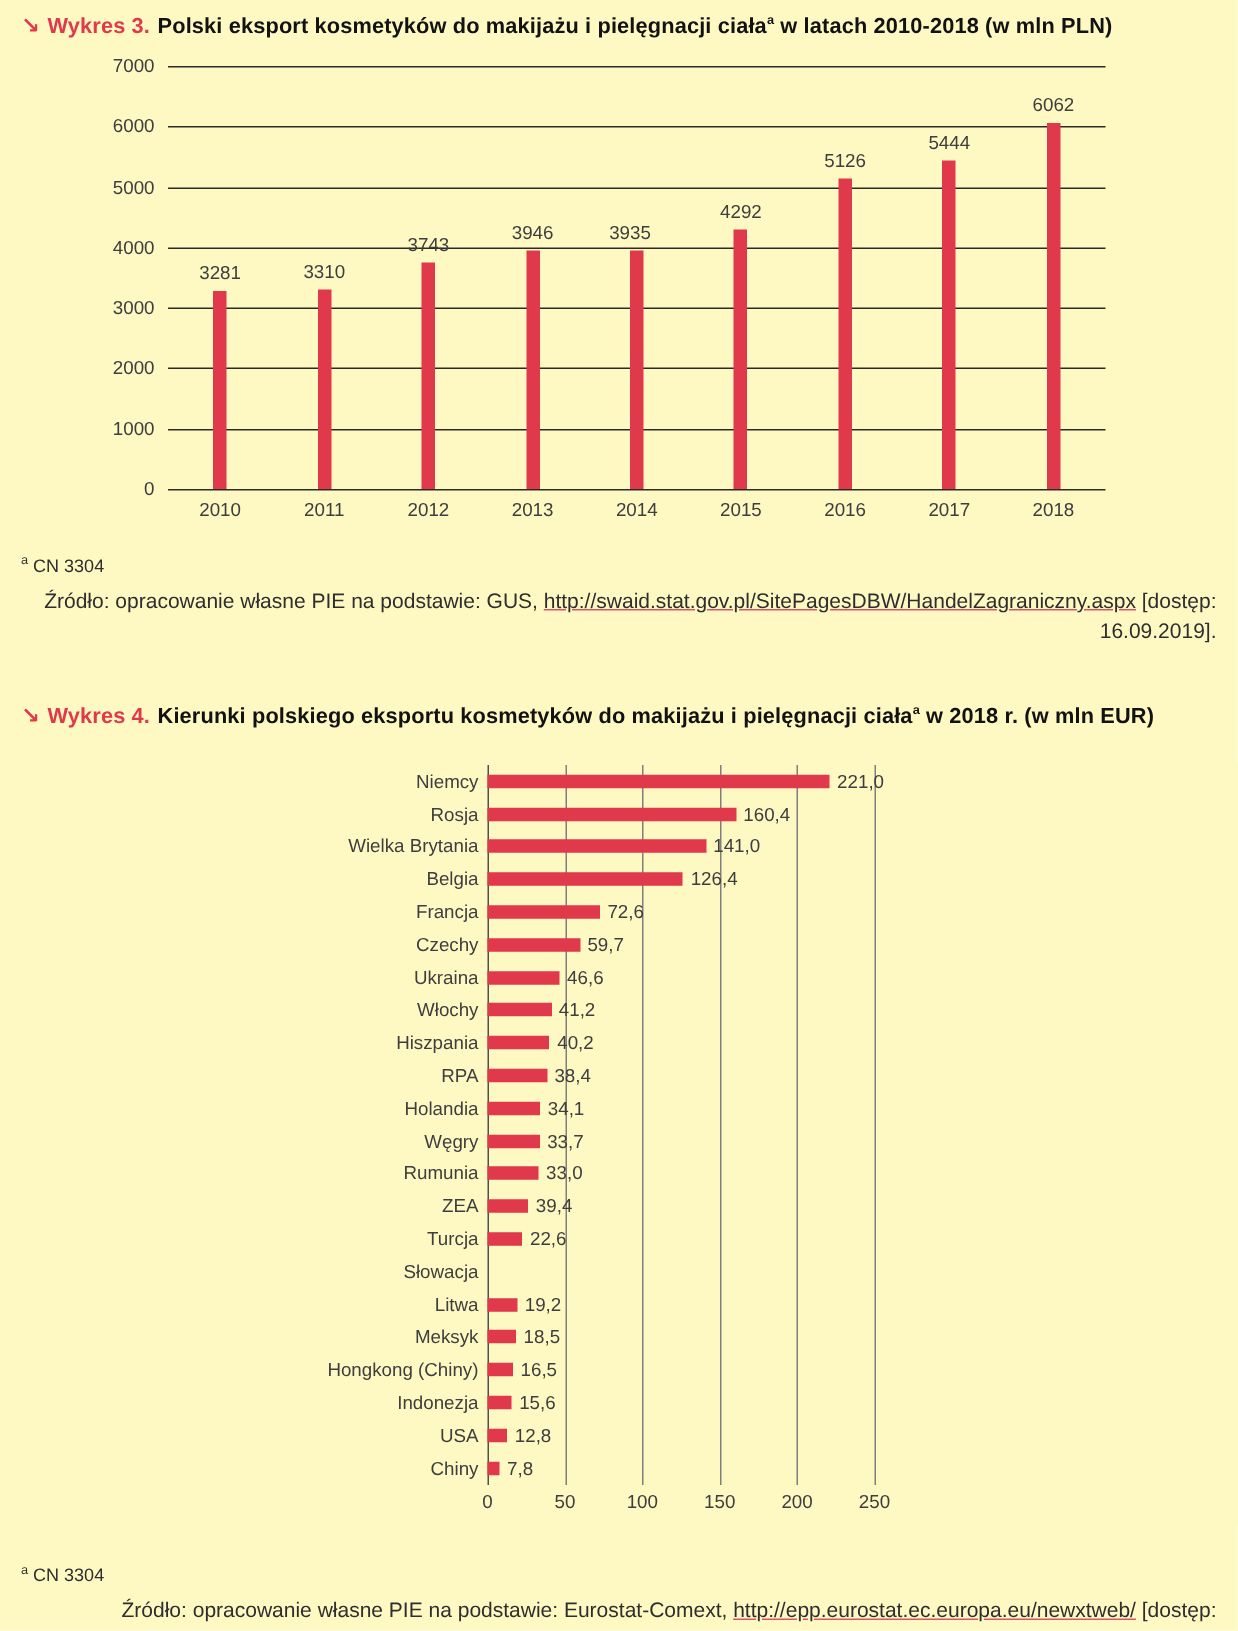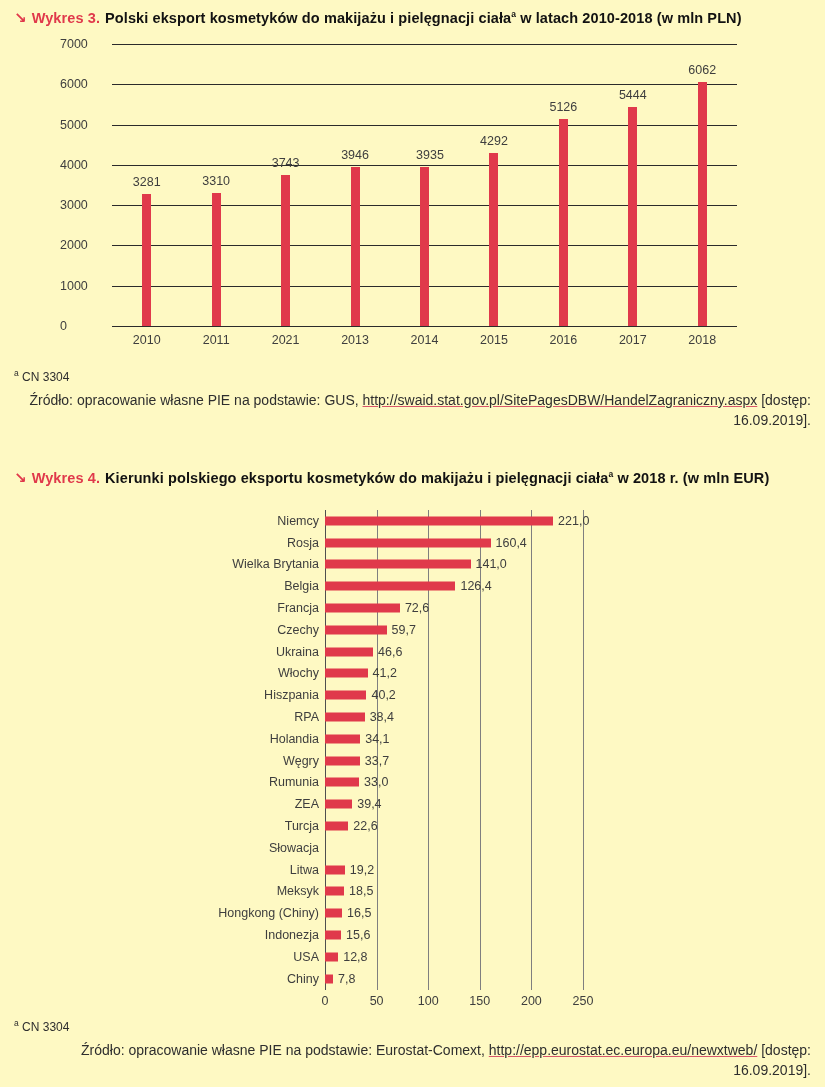--- a/index.html
+++ b/index.html
@@ -13,41 +13,41 @@
   .fig-title .fig-label { margin-right:5px; }
   sup { font-size:8.5px; vertical-align:super; line-height:0; }
 
   .footnote { font-size:12px; color:#2e2e2e; }
   .source { font-size:14px; color:#2e2e2e; line-height:20px; margin-top:6px; max-width:800px;text-align:right; }
   .link { color:#2e2e2e; text-decoration:underline; text-decoration-color:#d8566a; cursor:pointer; }
 
   
   .chart1 { position:relative; width:625px; height:282px; margin:16px 0 44px 98px; }
   .c1-line { position:absolute; left:0; width:100%; height:1px; background:var(--grid1); }
-  .c1-ytick { position:absolute; left:-52px; width:43px; text-align:left; font-size:12.5px; color:var(--label); line-height:16px; }
+  .c1-ytick { position:absolute; left:-52px; width:43px; text-align:right; font-size:12.5px; color:var(--label); line-height:16px; }
   .c1-bar { position:absolute; bottom:0; width:9px; background:var(--red); }
   .c1-val { position:absolute; width:70px; text-align:center; font-size:12.5px; color:var(--label); }
   .c1-xtick { position:absolute; top:289px; width:70px; text-align:center; font-size:12.5px; color:var(--label); }
 
   
   .chart2 { margin-top:22px; }
   .c2-body { position:relative; }
   .c2-overlay { position:absolute; left:311px; top:0; bottom:0; width:258px; }
   .c2-line { position:absolute; top:0; bottom:0; width:1px; background:var(--grid2); }
   .c2-line.zero { background:#4f4f4f; }
   .c2-row { display:flex; align-items:center; height:21.8px; position:relative; }
   .c2-cat { width:305px; margin-right:6px; flex:none; text-align:right; font-size:12.5px; color:var(--label); white-space:nowrap; }
   .c2-track { flex:1; position:relative; height:100%;text-decoration:underline; }
   .c2-bar { position:absolute; left:0; top:50%; transform:translateY(-50%); height:9px; background:var(--red); }
   .c2-val { position:absolute; top:50%; transform:translateY(-50%); font-size:12.5px; color:var(--label); white-space:nowrap; }
   .c2-ticks { position:relative; height:20px; margin-left:311px; }
   .c2-xtick { position:absolute; top:4px; width:30px; text-align:center; font-size:12.5px; color:var(--label); }
 
   .fig2 { margin-top:38px; }
-  .chart1 + .footnote, .chart2 + .footnote { margin-top:10px; }
+  .chart1 + .footnote, .chart2 + .footnote { margin-top:33px; }
 </style>
 </head>
 <body>
 
 <div class="page">
 
   <section>
     <h2 class="fig-title">
       <span class="red marker">↘</span><span class="red fig-label">Wykres 3.</span><span><span>Polski eksport kosmetyków do makijażu i pielęgnacji ciała</span><sup>a</sup><span> w latach 2010-2018 (w mln PLN)</span></span>
     </h2>
@@ -69,26 +69,26 @@
         <div class="c1-line" style="top: 0px;"></div>
         <div class="c1-ytick" style="top: -8px;">7000</div>
         <div class="c1-bar" style="left: 30.2222px; height: 132px;"></div>
         <div class="c1-val" style="left: -0.277778px; bottom: 137px;">3281</div>
         <div class="c1-xtick" style="left: -0.277778px;">2010</div>
         <div class="c1-bar" style="left: 99.6667px; height: 133px;"></div>
         <div class="c1-val" style="left: 69.1667px; bottom: 138px;">3310</div>
         <div class="c1-xtick" style="left: 69.1667px;">2011</div>
         <div class="c1-bar" style="left: 169.111px; height: 151px;"></div>
         <div class="c1-val" style="left: 138.611px; bottom: 156px;">3743</div>
-        <div class="c1-xtick" style="left: 138.611px;">2021</div>
+        <div class="c1-xtick" style="left: 138.611px;">2012</div>
         <div class="c1-bar" style="left: 238.556px; height: 159px;"></div>
         <div class="c1-val" style="left: 208.056px; bottom: 164px;">3946</div>
         <div class="c1-xtick" style="left: 208.056px;">2013</div>
         <div class="c1-bar" style="left: 308px; height: 159px;"></div>
-        <div class="c1-val" style="left: 283px; bottom: 164px; margin-top: 32px;">3935</div>
+        <div class="c1-val" style="left: 273px; bottom: 164px; margin-top: 32px;">3935</div>
         <div class="c1-xtick" style="left: 277.5px;">2014</div>
         <div class="c1-bar" style="left: 377.444px; height: 173px;"></div>
         <div class="c1-val" style="left: 346.944px; bottom: 178px;">4292</div>
         <div class="c1-xtick" style="left: 346.944px;">2015</div>
         <div class="c1-bar" style="left: 446.889px; height: 207px;"></div>
         <div class="c1-val" style="left: 416.389px; bottom: 212px;">5126</div>
         <div class="c1-xtick" style="left: 416.389px;">2016</div>
         <div class="c1-bar" style="left: 516.333px; height: 219px;"></div>
         <div class="c1-val" style="left: 485.833px; bottom: 224px;">5444</div>
         <div class="c1-xtick" style="left: 485.833px;">2017</div>

